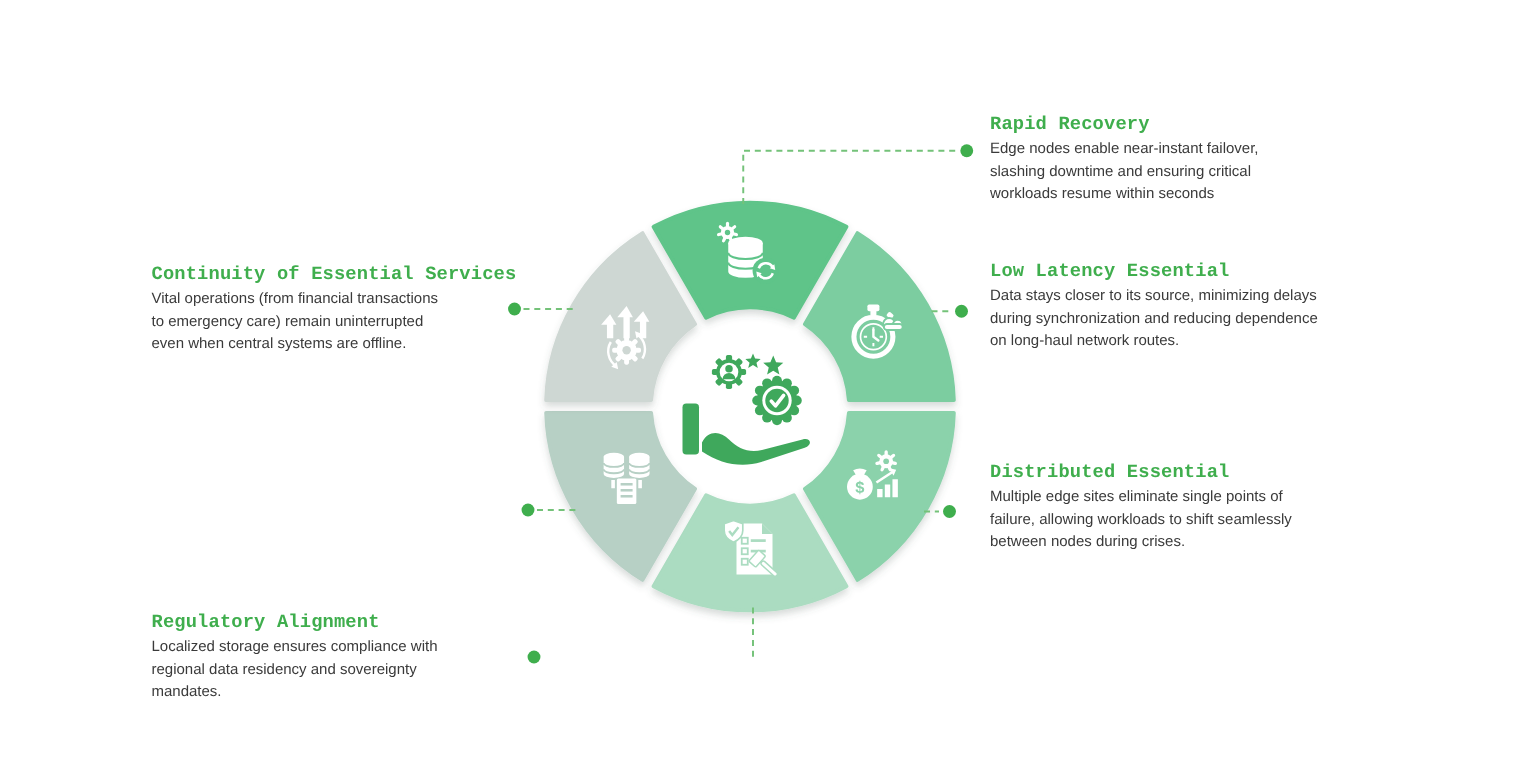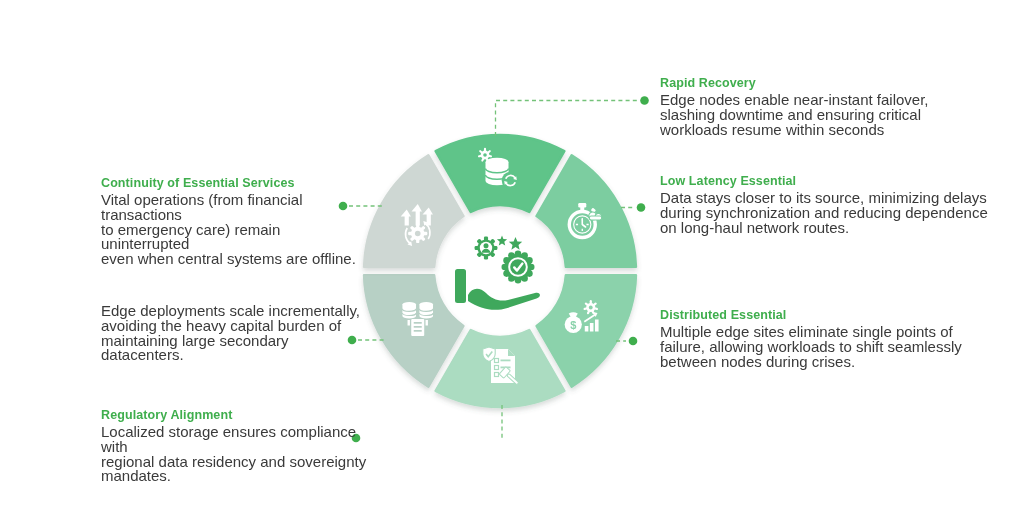--- a/index.html
+++ b/index.html
@@ -6,24 +6,24 @@
   body{
     width:1014px;height:518px;position:relative;overflow:hidden;
     background:#ffffff;
     font-family:"Liberation Sans", sans-serif;
   }
   #stage{position:absolute;inset:0;width:1014px;height:518px;}
   svg#diagram{position:absolute;left:0;top:0;}
   .label{position:absolute;}
   .label-title{
     font-size:12.5px;font-weight:bold;color:var(--heading,#3fae4d);
-    line-height:15px;letter-spacing:.1px;
+    line-height:15px;letter-spacing:.1px;font-family:Liberation Mono, monospace;
   }
   .label-desc{
-    font-size:15px;color:var(--body,#3a3a3a);line-height:14.8px;
+    font-size:10px;color:var(--body,#3a3a3a);line-height:14.8px;
     white-space:pre-line;margin-top:2px;
   }
 </style>
 </head>
 <body>
 
 <div id="stage">
 
   <svg id="diagram" width="1014" height="518" viewBox="0 0 1014 518">
       <defs>
@@ -232,23 +232,20 @@
   </div>
 
   <div class="label" style="left:101px;top:176px;width:270px">
     <div class="label-title">Continuity of Essential Services</div>
     <div class="label-desc">Vital operations (from financial transactions
 to emergency care) remain uninterrupted
 even when central systems are offline.</div>
   </div>
 
   <div class="label" style="left:101px;top:302px;width:270px">
-    <div class="label-desc">Edge deployments scale incrementally,
-avoiding the heavy capital burden of
-maintaining large secondary datacenters.</div>
   </div>
 
   <div class="label" style="left:101px;top:408px;width:270px">
     <div class="label-title">Regulatory Alignment</div>
     <div class="label-desc">Localized storage ensures compliance with
 regional data residency and sovereignty
 mandates.</div>
   </div>
 
 </div>

